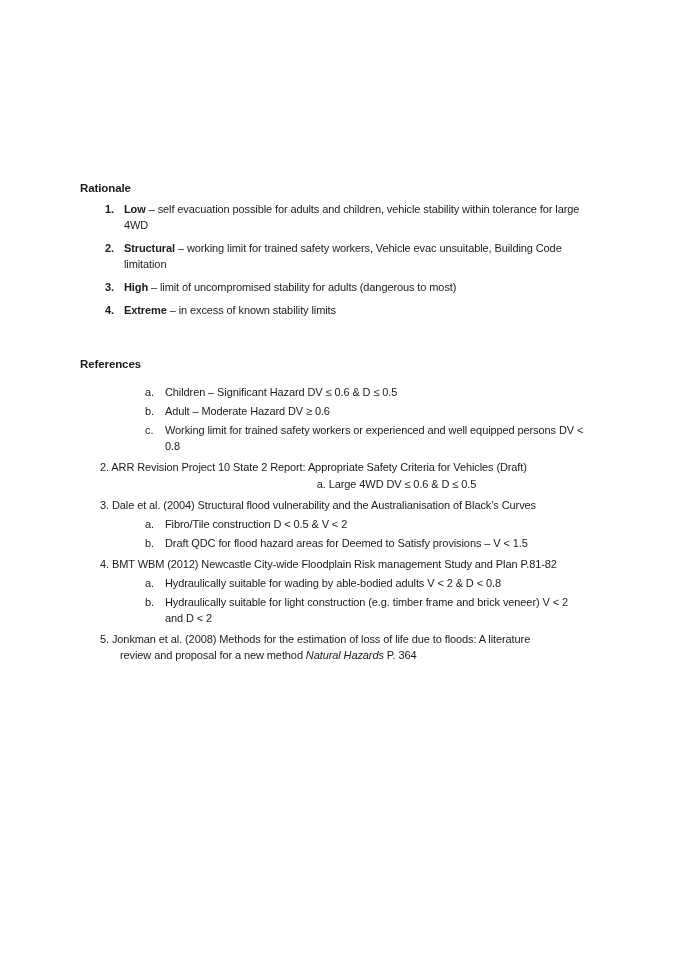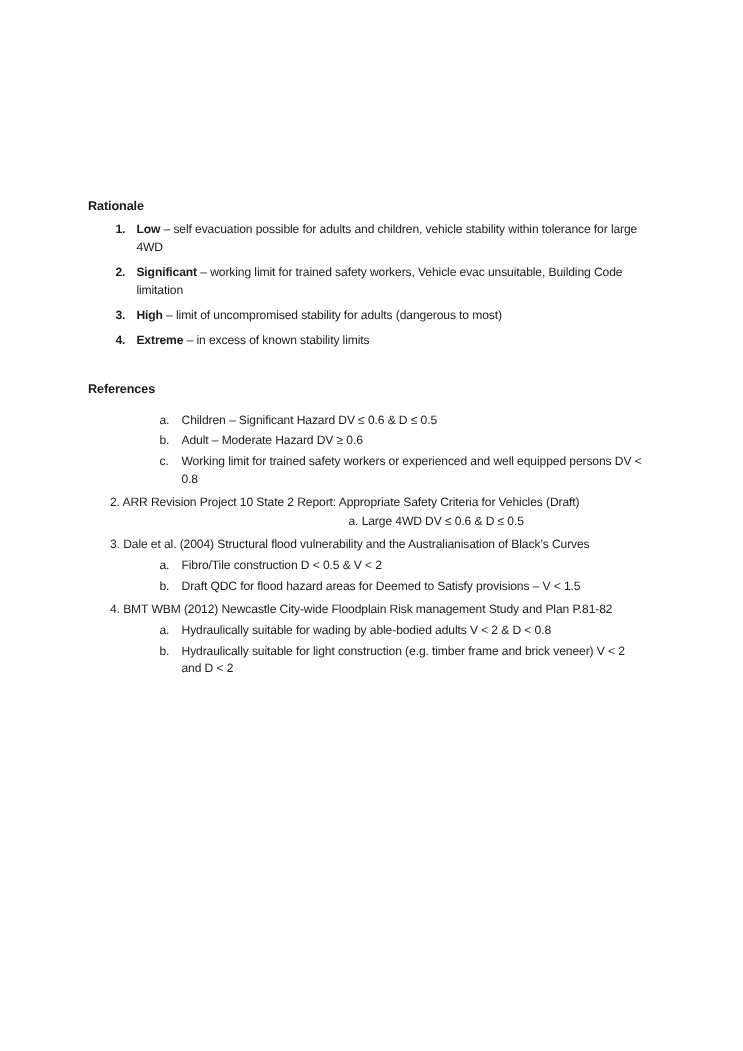--- a/index.html
+++ b/index.html
@@ -19,21 +19,21 @@
   .heading { font-weight: 700; font-size: 11.5px; margin: 0 0 5px 0; }
   .pre { white-space: pre-line; }
 
   
   .rat-item { display: flex; margin: 0 0 7px 0; padding-left: 25px; }
   .rat-num  { font-weight: 700; flex: 0 0 19px; }
   .rat-text { flex: 1; }
   .term { font-weight: 700; }
 
   
-  .refs { margin-top: 28px; }
+  .refs { margin-top: 38px; }
   .refs .heading { margin-bottom: 12px; }
   .ref-group { margin-bottom: 5px; }
   .ref-line { padding-left: 40px; text-indent: -20px; }
   .sub { text-indent: 0; margin-top: 3px; }
   .sub.tabbed { display: flex; margin-left: 65px; }
   .sub-marker { flex: 0 0 20px; }
   .sub-text { flex: 1; }
   .sub.manual { margin-left: 58px; margin-top: 1px; text-align: center; }
   .sub.manual.alt { margin-left: 63px; margin-top: 3px; }
   .italic { font-style: italic; }
@@ -47,21 +47,21 @@
     <div class="heading">Rationale</div>
 
     <div class="rat-item">
       <span class="rat-num">1.</span>
       <div class="rat-text"><span class="term">Low</span><span class="pre"> – self evacuation possible for adults and children, vehicle stability within tolerance for large
 4WD</span></div>
     </div>
 
     <div class="rat-item">
       <span class="rat-num">2.</span>
-      <div class="rat-text"><span class="term">Significant</span><span class="pre"> – working limit for trained safety workers, Vehicle evac unsuitable, Building Code
+      <div class="rat-text"><span class="term">Structural</span><span class="pre"> – working limit for trained safety workers, Vehicle evac unsuitable, Building Code
 limitation</span></div>
     </div>
 
     <div class="rat-item">
       <span class="rat-num">3.</span>
       <div class="rat-text"><span class="term">High</span><span class="pre"> – limit of uncompromised stability for adults (dangerous to most)</span></div>
     </div>
 
     <div class="rat-item">
       <span class="rat-num">4.</span>
@@ -112,16 +112,18 @@
         <div class="sub-text pre">Hydraulically suitable for wading by able-bodied adults V &lt; 2 &amp; D &lt; 0.8</div>
       </div>
       <div class="sub tabbed">
         <span class="sub-marker">b.</span>
         <div class="sub-text pre">Hydraulically suitable for light construction (e.g. timber frame and brick veneer) V &lt; 2
 and D &lt; 2</div>
       </div>
     </div>
 
     <div class="ref-group">
+      <div class="ref-line"><span>5.</span> <span class="pre">Jonkman et al. (2008) Methods for the estimation of loss of life due to floods: A literature
+review and proposal for a new method </span><span class="italic">Natural Hazards</span><span> P. 364</span></div>
     </div>
   </div>
 
 </div>
 
 </body></html>

